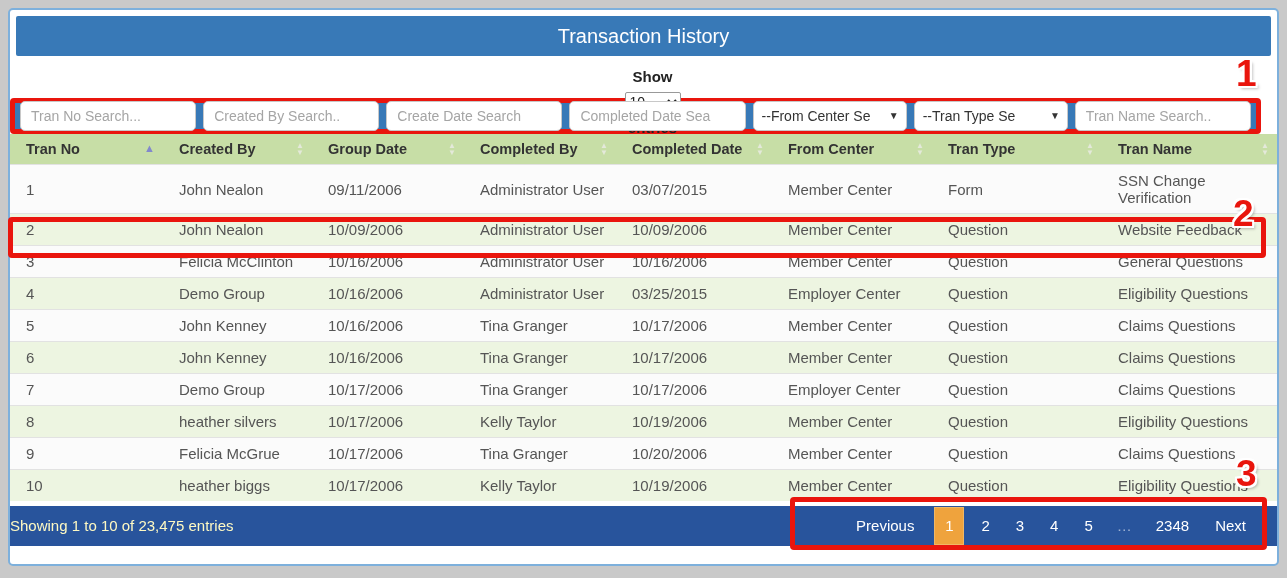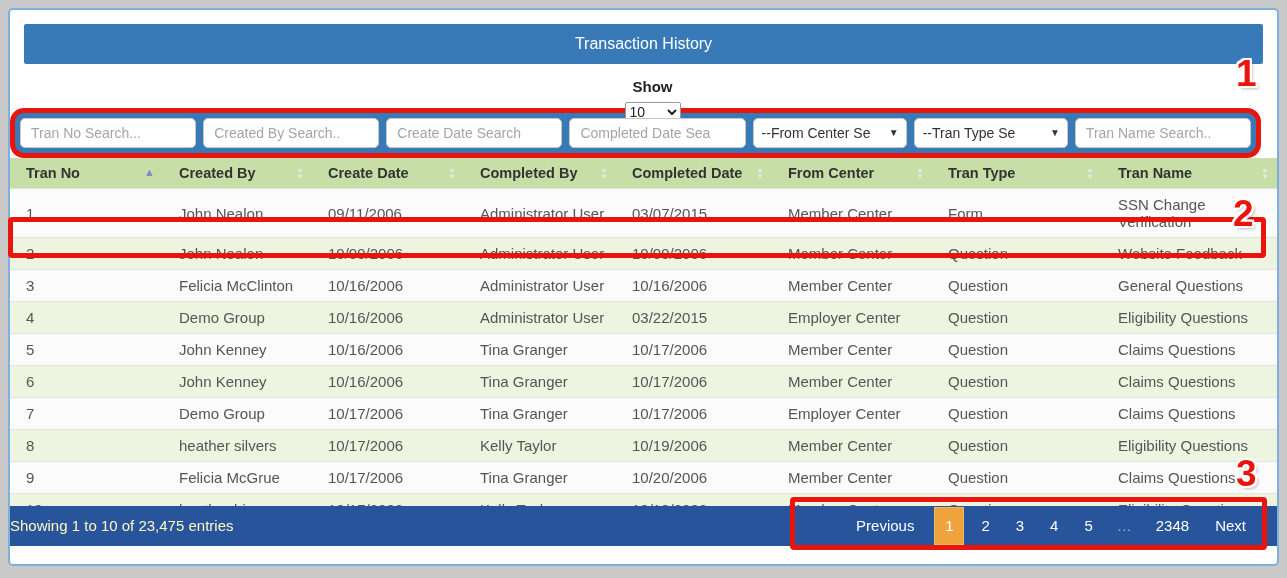--- a/index.html
+++ b/index.html
@@ -8,36 +8,36 @@
     width:1287px; height:578px; position:relative; overflow:hidden;
     background:#c9c9c9;
     font-family:"Liberation Sans", sans-serif;
   }
   .panel {
     position:absolute; left:8px; top:8px; width:1271px; height:558px;
     background:#ffffff; border:2px solid #7db0dc; border-radius:5px;
   }
   
   .titlebar {
-    margin:14px; height:40px; background:#3879b7; border-radius:2px;
-    color:#fff; font-size:16px; text-align:center; line-height:40px;
+    margin:6px; height:40px; background:#3879b7; border-radius:2px;
+    color:#fff; font-size:20px; text-align:center; line-height:40px;
   }
   
   .controls {
     margin:12px 0 6px 18px; height:24px; display:flex; align-items:center; gap:7px;
     font-size:15px; font-weight:bold; color:#222;flex-direction:column;
   }
   .show-select {
     width:56px; height:22px; font-size:14px; color:#222;
     border:1px solid #999; border-radius:2px; background:#fff;
     font-family:"Liberation Sans", sans-serif;
   }
   
   .filterbox {
-    margin:0 16px 0 0; height:50px; border:5px solid #e9150d; border-radius:14px;
+    margin:0 16px 0 0; height:36px; border:5px solid #e9150d; border-radius:4px;
     background:#3879b7; padding:5px; display:flex; gap:7px; align-items:center;
   }
   .filter-input {
     flex:1; min-width:0; height:30px; border:1px solid #c8c8c8; border-radius:5px;
     padding:0 10px; font-size:14px; color:#555; background:#fff;
     font-family:"Liberation Sans", sans-serif;
   }
   .filter-input::placeholder { color:#a5a5a5; opacity:1; }
   .select-wrap { flex:1; min-width:0; position:relative; height:30px; }
   .filter-select {
@@ -156,21 +156,21 @@
               <span>▲</span>
               <span>▼</span>
             </span>
           <span>Created By</span>
         </th>
         <th>
           <span class="sort sort-both">
               <span>▲</span>
               <span>▼</span>
             </span>
-          <span>Create Date</span>
+          <span>Group Date</span>
         </th>
         <th>
           <span class="sort sort-both">
               <span>▲</span>
               <span>▼</span>
             </span>
           <span>Completed By</span>
         </th>
         <th>
           <span class="sort sort-both">
@@ -231,21 +231,21 @@
           <td>10/16/2006</td>
           <td>Member Center</td>
           <td>Question</td>
           <td>General Questions</td>
         </tr>
         <tr class="even">
           <td>4</td>
           <td>Demo Group</td>
           <td>10/16/2006</td>
           <td>Administrator User</td>
-          <td>03/22/2015</td>
+          <td>03/25/2015</td>
           <td>Employer Center</td>
           <td>Question</td>
           <td>Eligibility Questions</td>
         </tr>
         <tr>
           <td>5</td>
           <td>John Kenney</td>
           <td>10/16/2006</td>
           <td>Tina Granger</td>
           <td>10/17/2006</td>

